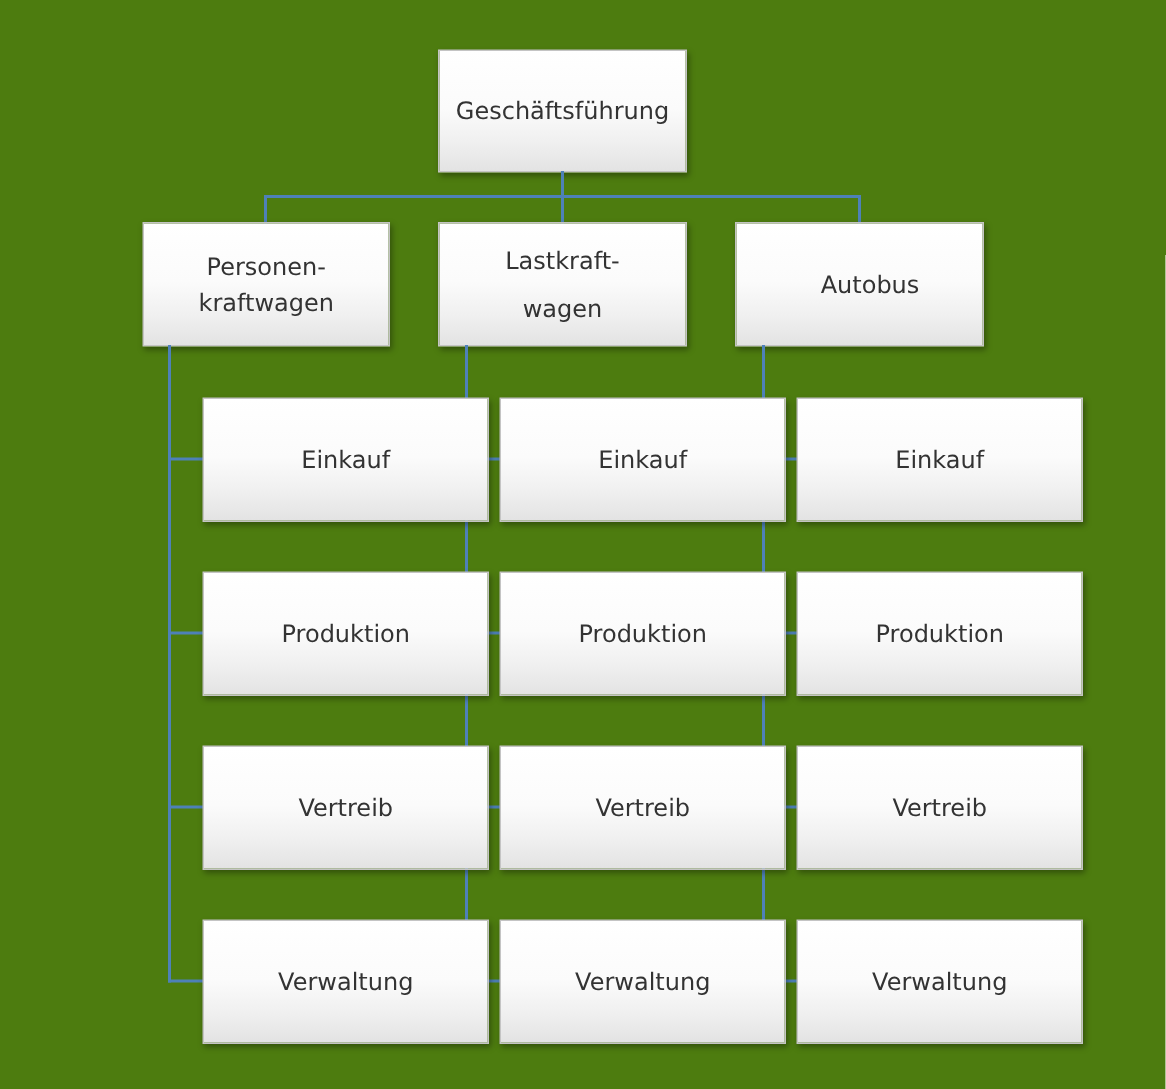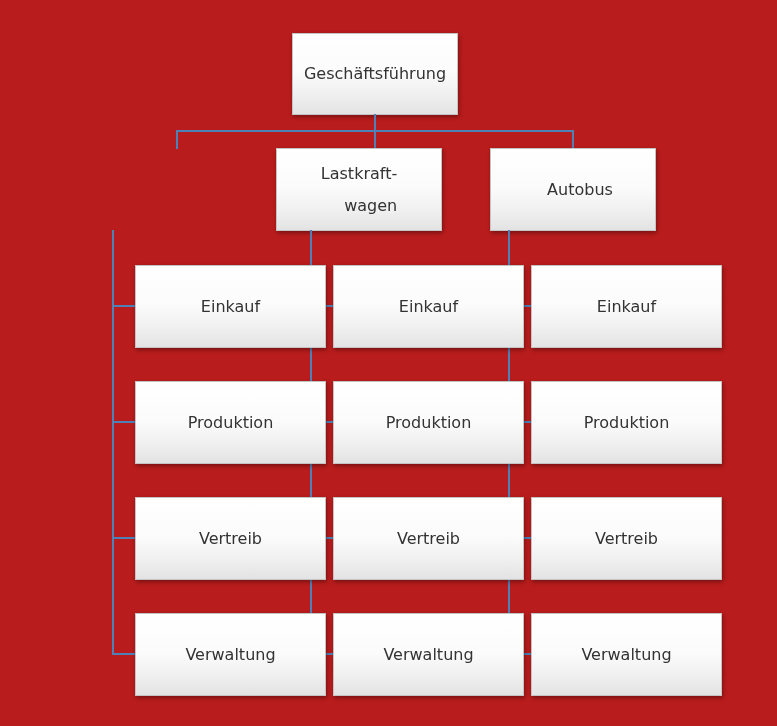--- a/index.html
+++ b/index.html
@@ -10,21 +10,21 @@
     --text: #333333;
   }
   * { margin: 0; padding: 0; box-sizing: border-box; }
   html, body { background: #ffffff; }
   body { font-family: "DejaVu Sans", "Liberation Sans", sans-serif; }
 
   .canvas {
     position: relative;
     width: 777px;
     height: 726px;
-    background: #b91c1c;
+    background: #4d7c0f;
     overflow: hidden;
   }
 
   .node {
     position: absolute;
     display: flex;
     align-items: center;
     justify-content: center;
     text-align: center;
     white-space: pre-line;
@@ -51,21 +51,23 @@
 <div class="canvas">
 
   <div class="node" style="left:292px; top:33px; width:166px; height:82px;">Geschäftsführung</div>
 
   <div class="line" style="left:374px; top:114px; width:2px; height:17px;"></div>
   <div class="line" style="left:176px; top:130px; width:398px; height:2px;"></div>
   <div class="line" style="left:176px; top:131px; width:2px; height:18px;"></div>
   <div class="line" style="left:374px; top:131px; width:2px; height:18px;"></div>
   <div class="line" style="left:572px; top:131px; width:2px; height:18px;"></div>
 
-  <div class="node lh-wide" style="left:276px; top:148px; width:166px; height:83px;text-align:right;">Lastkraft-
+  <div class="node" style="left:95px; top:148px; width:165px; height:83px;">Personen-
+kraftwagen</div>
+  <div class="node lh-wide" style="left:292px; top:148px; width:166px; height:83px;">Lastkraft-
 wagen</div>
   <div class="node" style="left:490px; top:148px; width:166px; height:83px;padding-left:14px;">Autobus</div>
 
   <div class="line" style="left:112px; top:230px; width:2px; height:425px;"></div>
   <div class="line" style="left:310px; top:230px; width:2px; height:425px;"></div>
   <div class="line" style="left:508px; top:230px; width:2px; height:425px;"></div>
 
   <div class="line" style="left:112px; top:305px; width:24px; height:2px;"></div>
   <div class="line" style="left:112px; top:421px; width:24px; height:2px;"></div>
   <div class="line" style="left:112px; top:537px; width:24px; height:2px;"></div>

